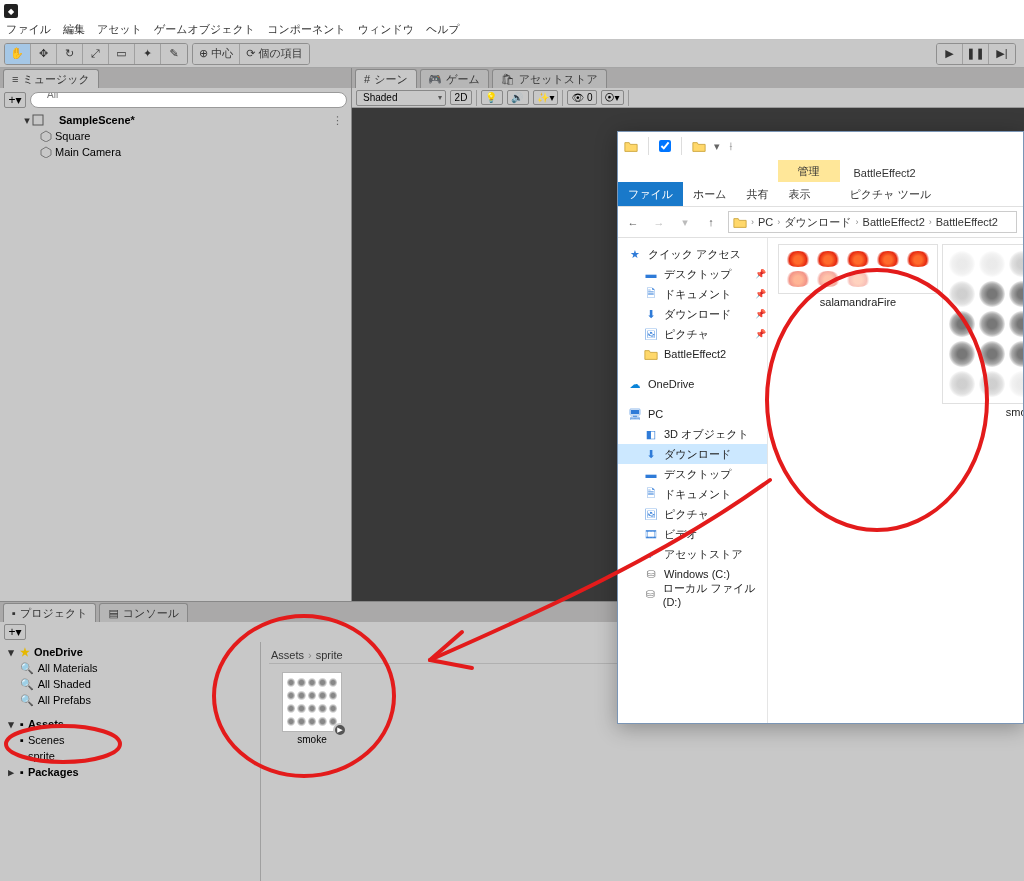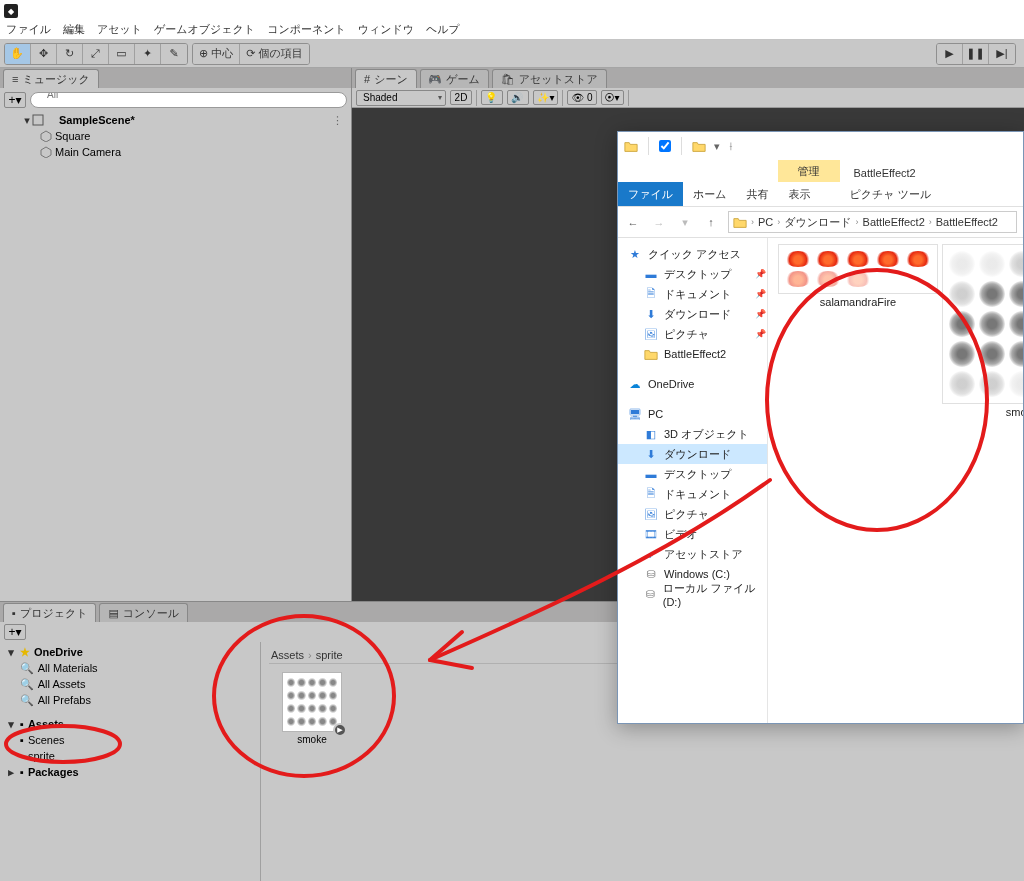--- a/index.html
+++ b/index.html
@@ -252,21 +252,21 @@
           <span class="foldout">▾</span>
           <span class="star">★</span>
           <span>OneDrive</span>
         </div>
       <div class="fav-row d1">
           <span>🔍</span>
           <span>All Materials</span>
         </div>
       <div class="fav-row d1">
           <span>🔍</span>
-          <span>All Assets</span>
+          <span>All Shaded</span>
         </div>
       <div class="fav-row d1">
           <span>🔍</span>
           <span>All Prefabs</span>
         </div>
       <div style="height:8px"></div>
       <div class="fav-row h">
           <span class="foldout">▾</span>
           <span>▪</span>
           <span>Assets</span>

